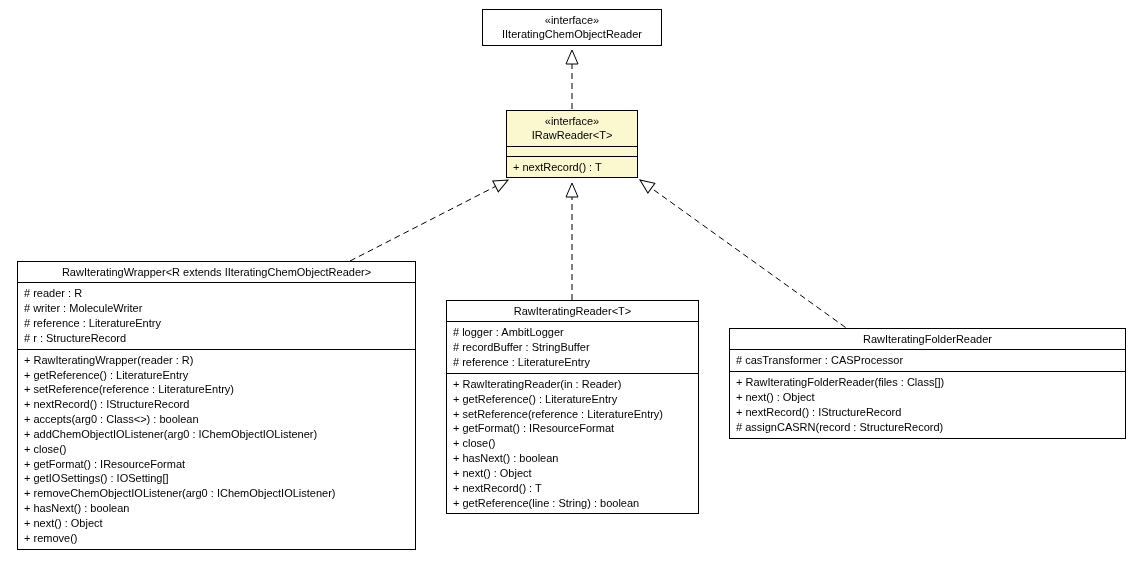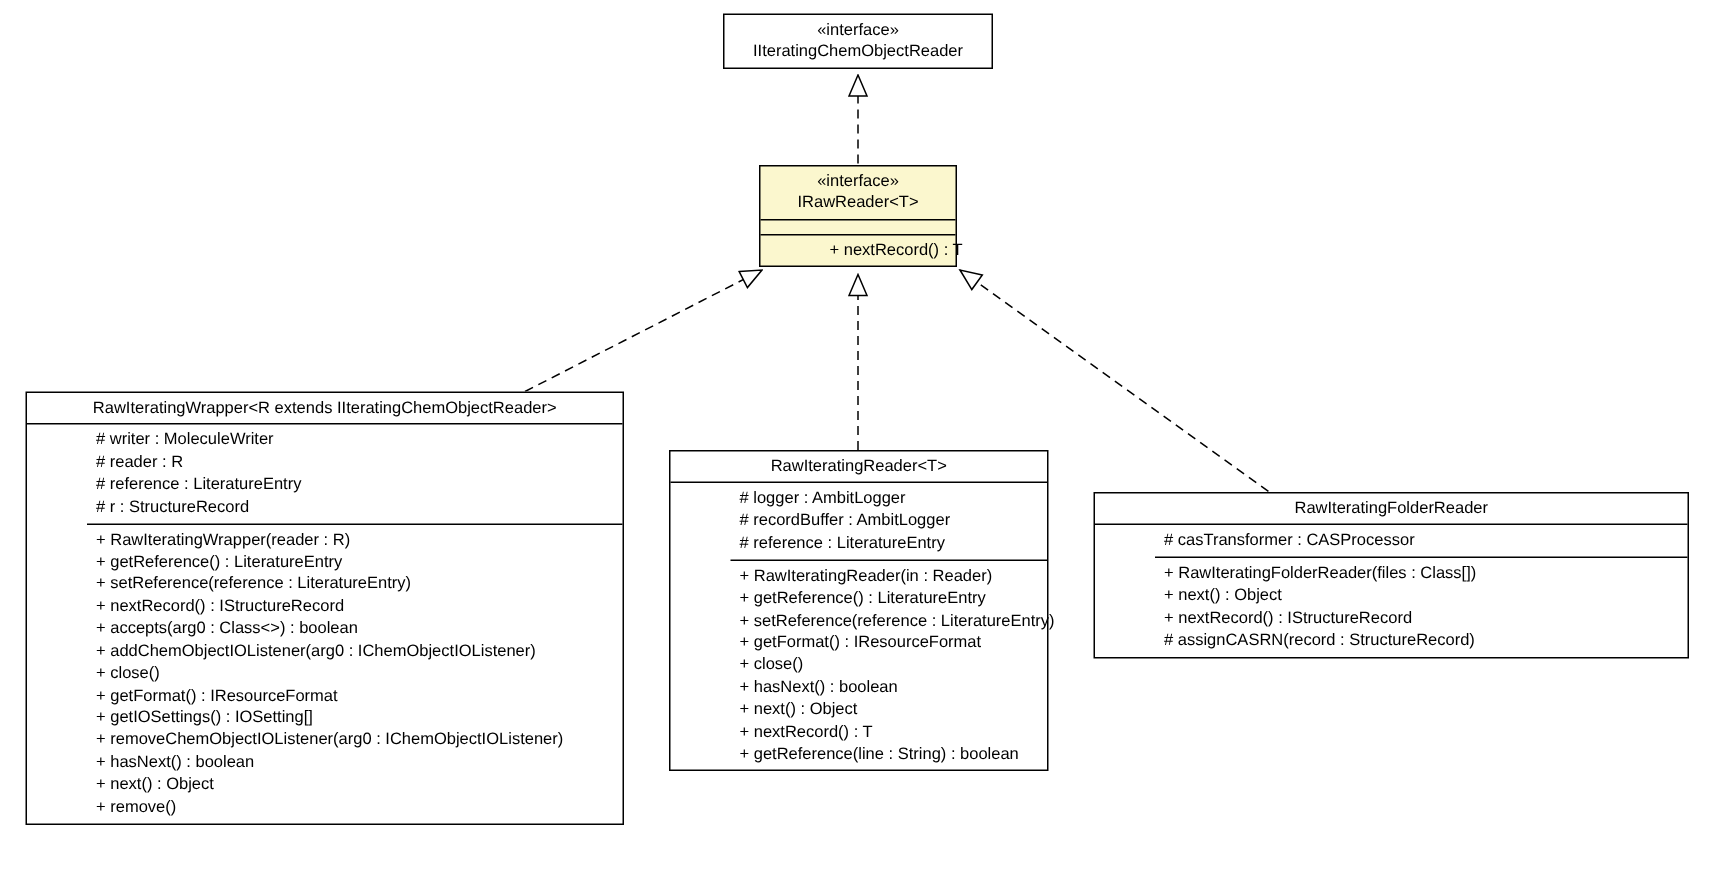--- a/index.html
+++ b/index.html
@@ -37,21 +37,20 @@
   .title-section {
     text-align: center;
     line-height: 1.3;
   }
   .empty-section {
     min-height: 10px;
   }
   .members {
     padding: 3px 6px;
     line-height: 1.35;
-    margin-left: 40px;
   }
   .members div {
     white-space: nowrap;
   }
   svg.connectors {
     position: absolute;
     top: 0;
     left: 0;
     width: 1144px;
     height: 579px;
@@ -95,22 +94,22 @@
     <div class="members">
       <div>+ nextRecord() : T</div>
     </div>
   </div>
 
   <div class="class-box" style="left:17px; top:261px; width:399px;">
     <div class="section title-section">
       <div>RawIteratingWrapper&lt;R extends IIteratingChemObjectReader&gt;</div>
     </div>
     <div class="section members">
+      <div># reader : R</div>
       <div># writer : MoleculeWriter</div>
-      <div># reader : R</div>
       <div># reference : LiteratureEntry</div>
       <div># r : StructureRecord</div>
     </div>
     <div class="members">
       <div>+ RawIteratingWrapper(reader : R)</div>
       <div>+ getReference() : LiteratureEntry</div>
       <div>+ setReference(reference : LiteratureEntry)</div>
       <div>+ nextRecord() : IStructureRecord</div>
       <div>+ accepts(arg0 : Class&lt;&gt;) : boolean</div>
       <div>+ addChemObjectIOListener(arg0 : IChemObjectIOListener)</div>
@@ -123,21 +122,21 @@
       <div>+ remove()</div>
     </div>
   </div>
 
   <div class="class-box" style="left:446px; top:300px; width:253px;">
     <div class="section title-section">
       <div>RawIteratingReader&lt;T&gt;</div>
     </div>
     <div class="section members">
       <div># logger : AmbitLogger</div>
-      <div># recordBuffer : AmbitLogger</div>
+      <div># recordBuffer : StringBuffer</div>
       <div># reference : LiteratureEntry</div>
     </div>
     <div class="members">
       <div>+ RawIteratingReader(in : Reader)</div>
       <div>+ getReference() : LiteratureEntry</div>
       <div>+ setReference(reference : LiteratureEntry)</div>
       <div>+ getFormat() : IResourceFormat</div>
       <div>+ close()</div>
       <div>+ hasNext() : boolean</div>
       <div>+ next() : Object</div>

